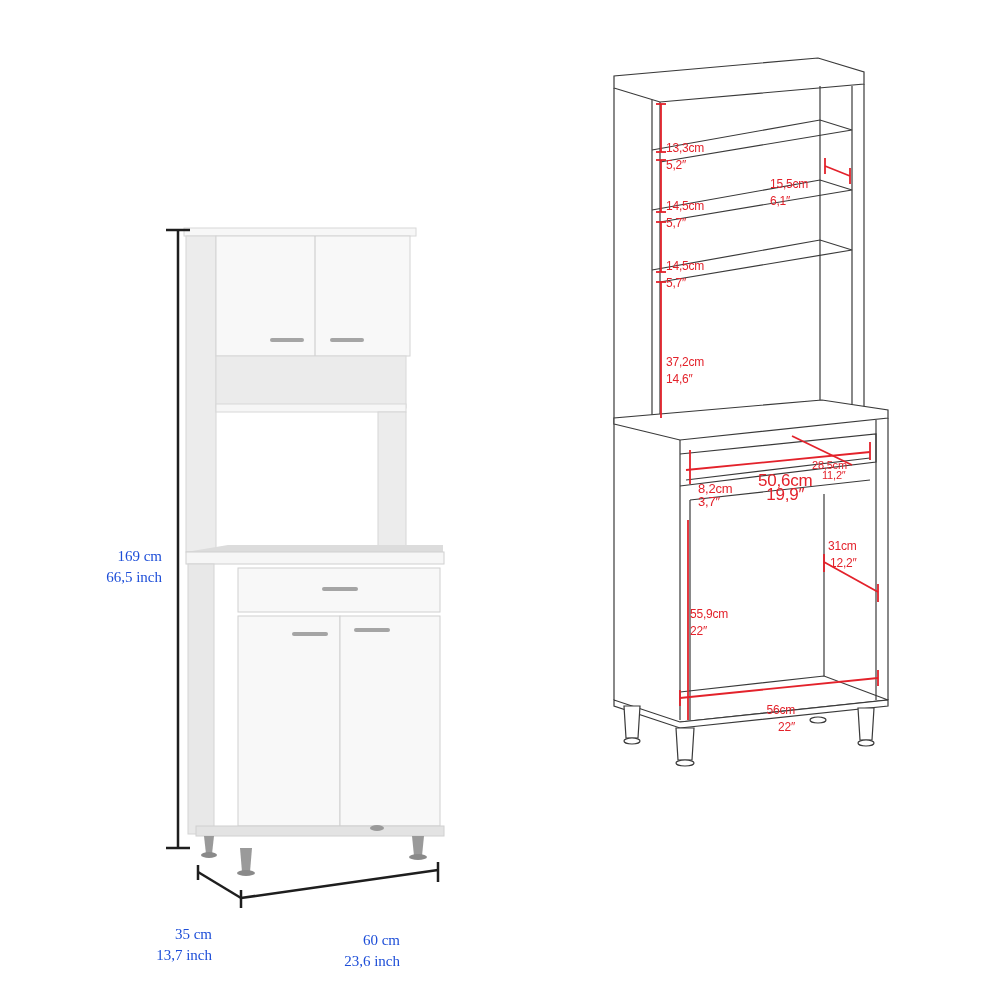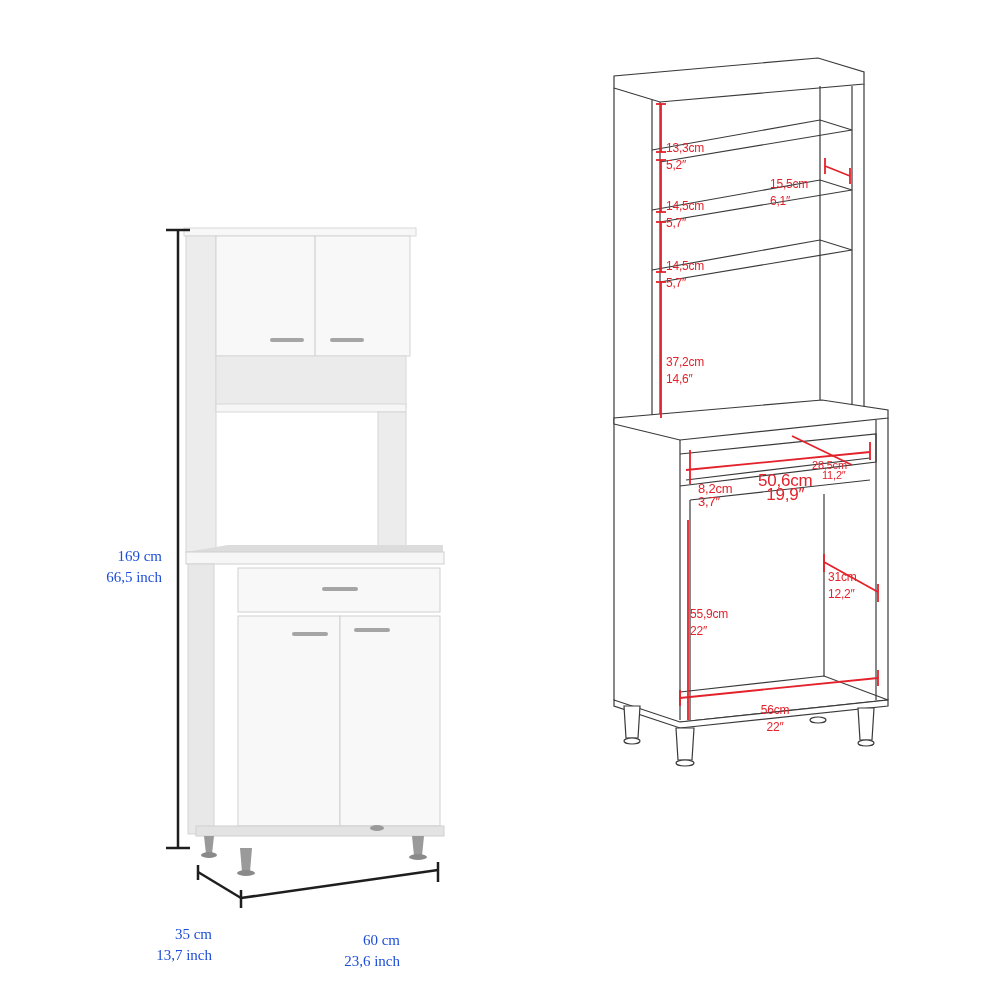--- a/index.html
+++ b/index.html
@@ -169,20 +169,20 @@
   <div>19,9″</div>
 </div>
 <div class="abs dim-red" style="left:812px;top:432px;font-size:11px;line-height:10px;">
   <div>28,5cm</div>
   <div style="padding-left:10px;">11,2″</div>
 </div>
 <div class="abs dim-red" style="left:690px;top:578px;">
   <div>55,9cm</div>
   <div>22″</div>
 </div>
-<div class="abs dim-red" style="left:828px;top:541px;text-align:left;">
+<div class="abs dim-red" style="left:828px;top:510px;text-align:right;">
   <div>31cm</div>
   <div>12,2″</div>
 </div>
-<div class="abs dim-red" style="left:755px;top:674px;width:40px;text-align:center;">
+<div class="abs dim-red" style="left:755px;top:674px;width:40px;text-align:right;">
   <div>56cm</div>
   <div>22″</div>
 </div>
 
 </body></html>

